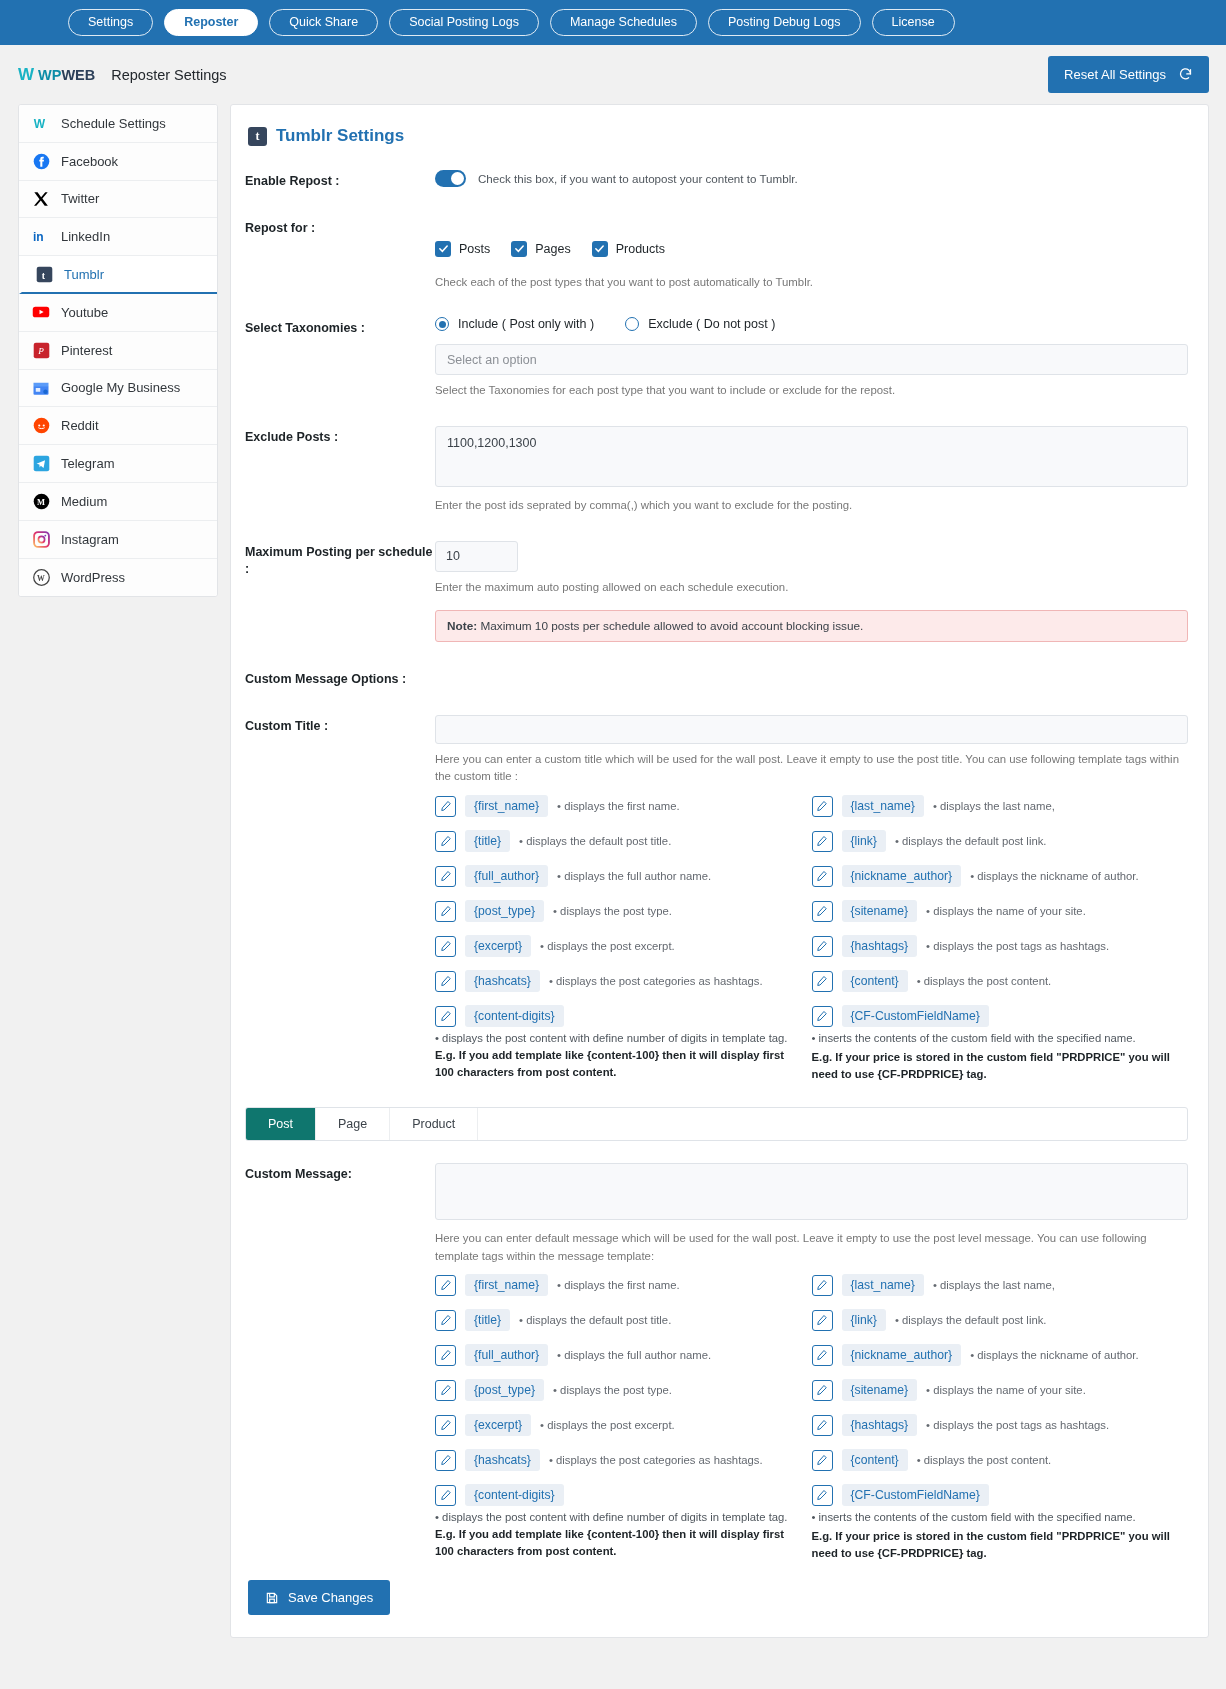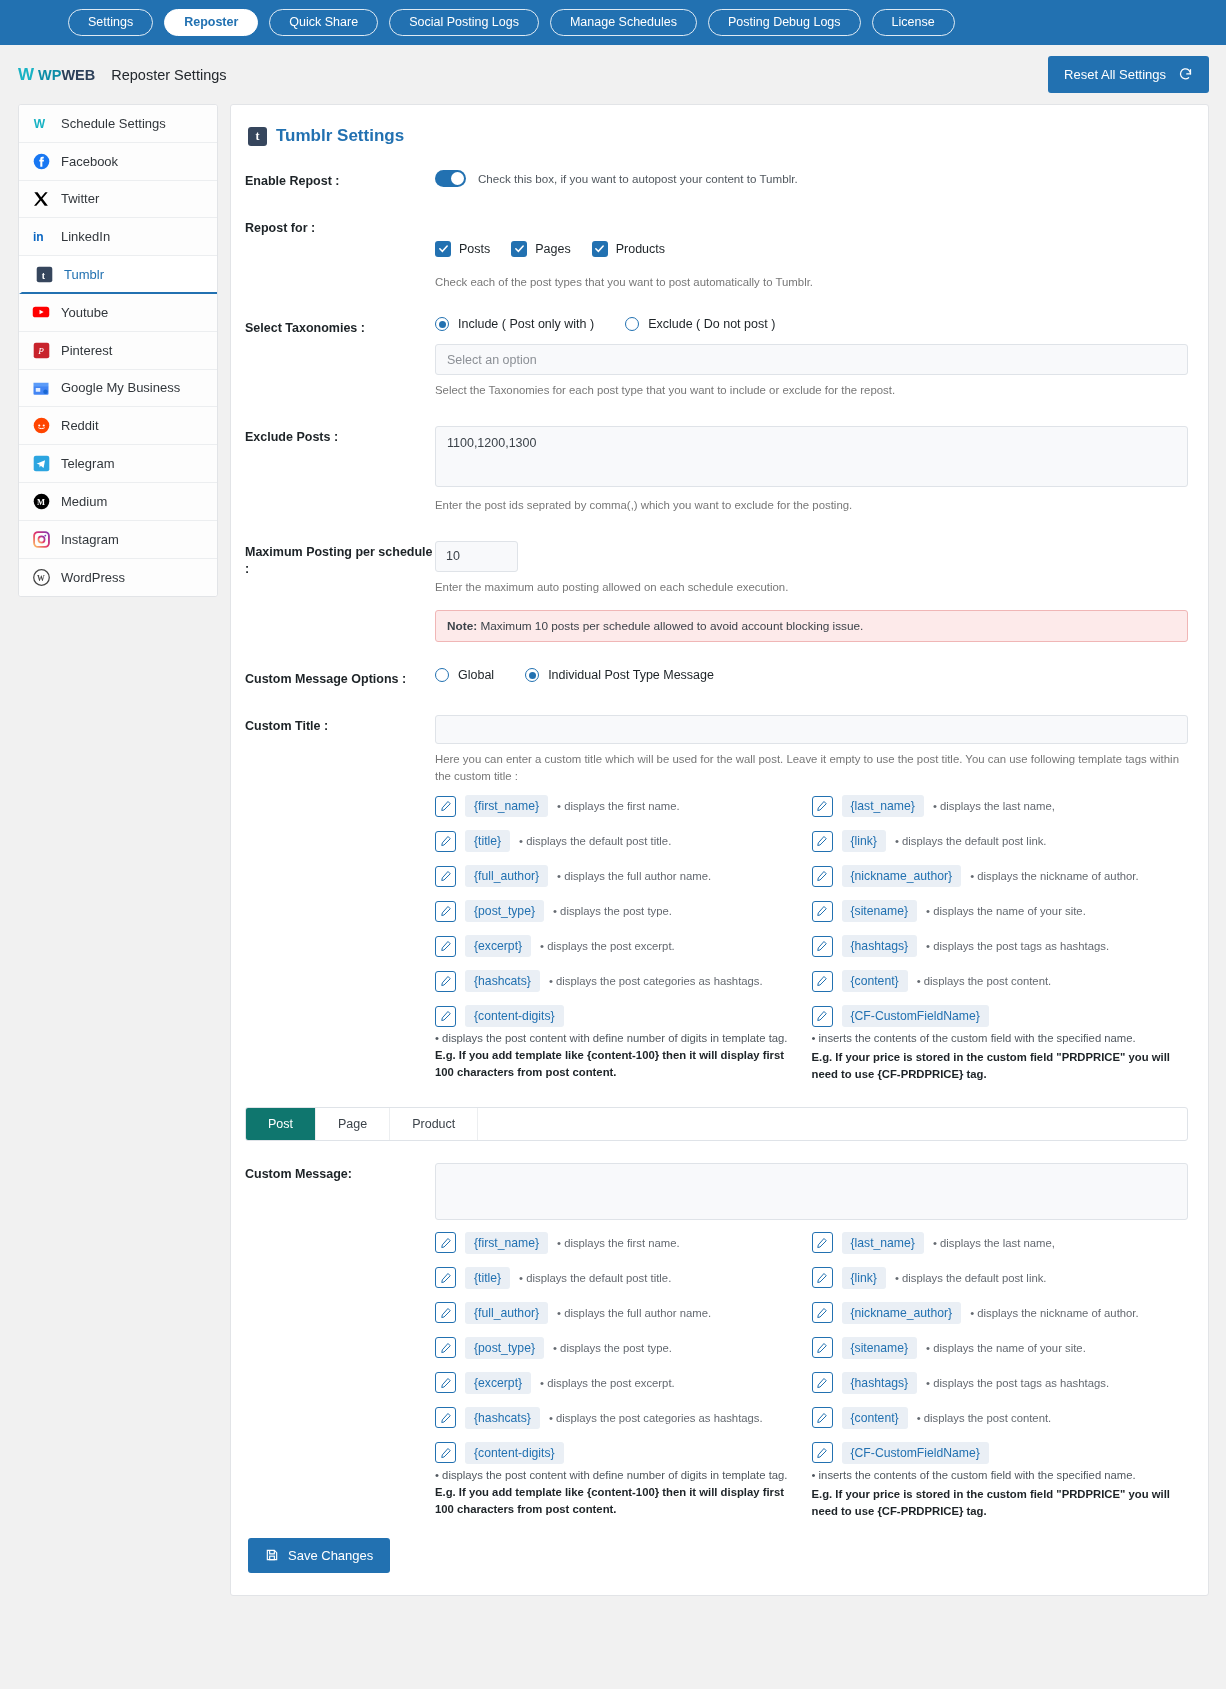--- a/index.html
+++ b/index.html
@@ -459,28 +459,20 @@
         <div class="hint">Enter the maximum auto posting allowed on each schedule execution.</div>
         <div class="note"><b>Note:</b><span> Maximum 10 posts per schedule allowed to avoid account blocking issue.</span></div>
       </div>
     </div>
 
     <div class="gap"></div>
 
     
     <div class="row">
       <div class="lbl">Custom Message Options :</div>
-      <div class="fld">
-        <div class="radios">
-          <div class="rd"></div>
-          <span class="rd-lbl">Global</span>
-          <div class="rd on"></div>
-          <span class="rd-lbl">Individual Post Type Message</span>
-        </div>
-      </div>
     </div>
 
     <div class="gap"></div>
 
     
     <div class="row">
       <div class="lbl">Custom Title :</div>
       <div class="fld">
         <input class="txt" value="" style="">
         <div class="hint">Here you can enter a custom title which will be used for the wall post. Leave it empty to use the post title. You can use following template tags within the custom title :</div>
@@ -633,20 +625,21 @@
       <div class="tab on">Post</div>
       <div class="tab">Page</div>
       <div class="tab">Product</div>
     </div>
 
     
     <div class="row">
       <div class="lbl">Custom Message:</div>
       <div class="fld">
         <textarea class="ta big" style=""></textarea>
+        <div class="hint">Here you can enter default message which will be used for the wall post. Leave it empty to use the post level message. You can use following template tags within the message template:</div>
 
         
         <div class="taggrid">
           <div class="tagcol">
             <div class="tagrow">
               <div class="pen">
                   <svg width="12" height="12" viewBox="0 0 24 24" fill="none" stroke="#2271b1" stroke-width="2" stroke-linecap="round">
                     <path d="M16.5 3.5l4 4L8 20l-4.5 1 1-4.5z"></path>
                   </svg>
                 </div>

